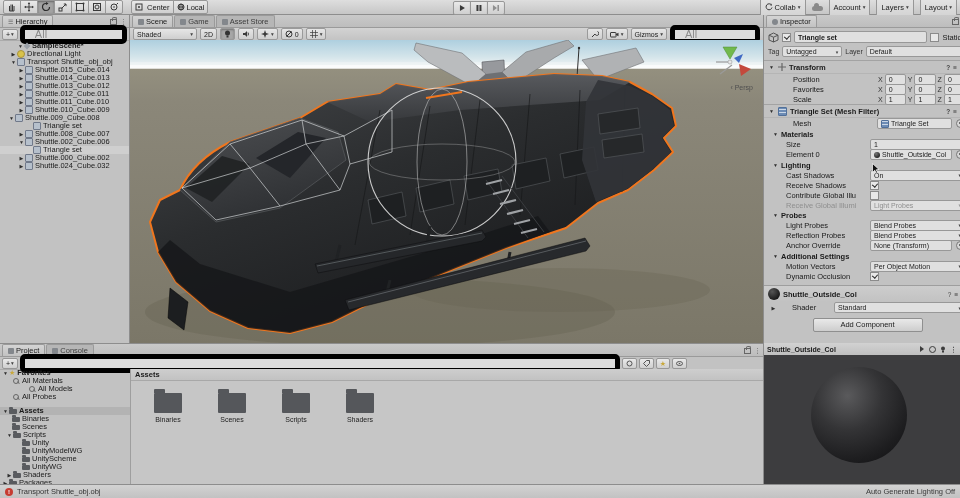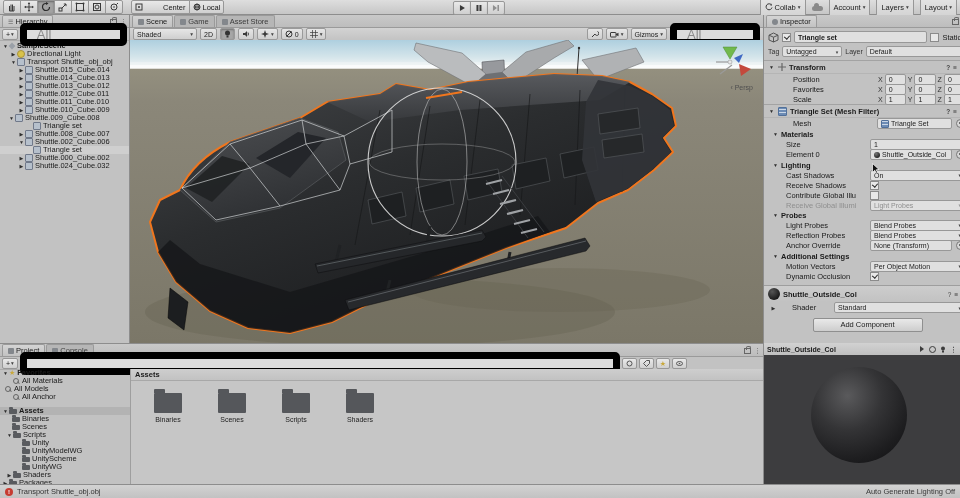--- a/index.html
+++ b/index.html
@@ -26,21 +26,21 @@
        background:linear-gradient(#d4d4d4,#c2c2c2);border:1px solid #9a9a9a;border-bottom:none;border-radius:2px 2px 0 0;margin-right:1px;}
   .tab.inactive{background:#b6b6b6;color:#3c3c3c;}
   .tabicon{width:6px;height:6px;background:#83878c;border-radius:1px;flex-shrink:0;}
   .panelbtns{position:absolute;right:2px;top:2px;display:flex;gap:3px;align-items:center;color:#555;font-size:7px;}
   .lock{width:5px;height:4px;border:1px solid #666;position:relative;margin-top:2px;}
   .lock::before{content:'';position:absolute;top:-3px;left:0.5px;width:3px;height:3px;border:1px solid #666;border-bottom:none;border-radius:2px 2px 0 0;}
   .kebab{font-size:7px;line-height:7px;color:#555;}
   .srow{height:12px;display:flex;align-items:center;gap:2px;padding:0 2px;border-bottom:1px solid #ababab;}
   .plus{height:9px;border:1px solid #979797;border-radius:2px;background:linear-gradient(#e9e9e9,#cfcfcf);
         font-size:7px;line-height:7px;padding:0 3px;display:flex;align-items:center;gap:1px;}
-  .search{flex:1;height:9px;border:7px solid #000000;border-radius:5px;background:#dcdcdc;font-size:13px;
+  .search{flex:1;height:9px;border:5px solid #000000;border-radius:5px;background:#dcdcdc;font-size:11px;
           padding:0 3px 0 10px;color:#333;min-width:0;font-family:"Liberation Sans",sans-serif;position:relative;}
   .mag{position:absolute;width:4px;height:4px;border:1px solid #777;border-radius:50%;left:3px;top:3px;}
   .mag::after{content:'';position:absolute;left:3.5px;top:3.5px;width:2.5px;height:1px;background:#777;transform:rotate(45deg);}
   .searchwrap{flex:1;position:relative;display:flex;min-width:0;}
   input::placeholder{color:#8a8a8a;}
   
   .trow{height:8px;display:flex;align-items:center;font-size:7.5px;line-height:8px;white-space:nowrap;overflow:hidden;}
   .trow.sel{background:#cfcfcf;}
   .trow.selband{background:#b3b3b3;}
   .arr{width:7px;font-size:5px;color:#2e2e2e;text-align:center;flex-shrink:0;}
@@ -166,21 +166,21 @@
         </svg>
     </div>
     <div class="tbtn last">
       <svg width="10" height="10">
           <circle cx="5" cy="5" r="3" stroke="#3a3a3a" fill="none"></circle>
           <circle cx="5" cy="5" r="0.8" fill="#3a3a3a"></circle>
           <path d="M7.5 2.5 L9 1" stroke="#3a3a3a"></path>
         </svg>
     </div>
     <div style="width:8px"></div>
-    <div class="tbtn first" style="padding:0 3px;gap:20px">
+    <div class="tbtn first" style="padding:0 3px;gap:4px">
       <svg width="8" height="8">
           <rect x="1" y="1" width="6" height="6" stroke="#3a3a3a" fill="none"></rect>
           <circle cx="4" cy="4" r="1" fill="#3a3a3a"></circle>
         </svg>
       <span style="font-size:7.5px">Center</span>
     </div>
     <div class="tbtn last" style="padding:0 3px;gap:2px">
       <svg width="8" height="8">
           <circle cx="4" cy="4" r="3" stroke="#3a3a3a" fill="none"></circle>
           <ellipse cx="4" cy="4" rx="1.3" ry="3" stroke="#3a3a3a" fill="none"></ellipse>
@@ -249,21 +249,21 @@
       <div class="plus">
           <span>+</span>
           <span class="caret">▾</span>
         </div>
       <div class="searchwrap">
           <span class="mag"></span>
         <input class="search" placeholder="All" style="">
         </div>
     </div>
     <div style="padding-top:1px">
-      <div class="trow" style="padding-left:2px">
+      <div class="trow" style="padding-left:17px">
           <span class="arr">▼</span>
           <span class="sceneicon"></span>
           <b>SampleScene*</b>
         </div>
       <div class="trow" style="padding-left:10px">
           <span class="arr">▶</span>
           <span class="lighticon"></span>
           <span>Directional Light</span>
         </div>
       <div class="trow" style="padding-left:10px">
@@ -821,27 +821,27 @@
     <div id="ptree">
       <div class="trow" style="padding-left:2px">
           <span class="arr">▼</span>
           <span class="star">★</span>
           <b>Favorites</b>
         </div>
       <div class="trow" style="padding-left:12px">
           <span class="minimag"></span>
           <span>All Materials</span>
         </div>
-      <div class="trow" style="padding-left:4px">
+      <div class="trow" style="padding-left:28px">
           <span class="minimag"></span>
           <span>All Models</span>
         </div>
       <div class="trow" style="padding-left:12px">
           <span class="minimag"></span>
-          <span>All Anchor</span>
+          <span>All Probes</span>
         </div>
       <div style="height:6px"></div>
       <div class="trow selband" style="padding-left:2px">
           <span class="arr">▼</span>
           <span class="foldr"></span>
           <b>Assets</b>
         </div>
       <div class="trow" style="padding-left:12px">
           <span class="foldr"></span>
           <span>Binaries</span>

